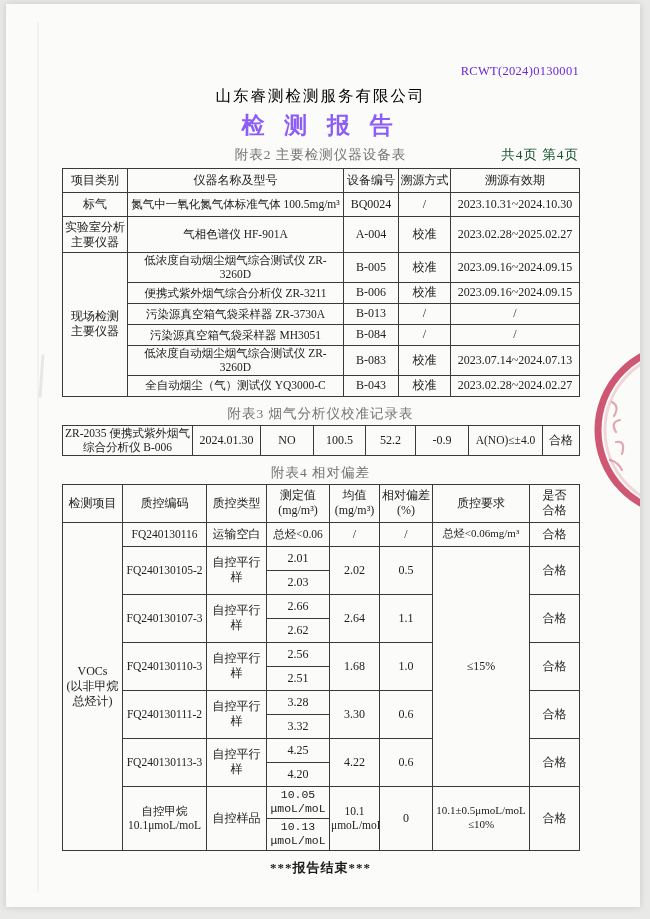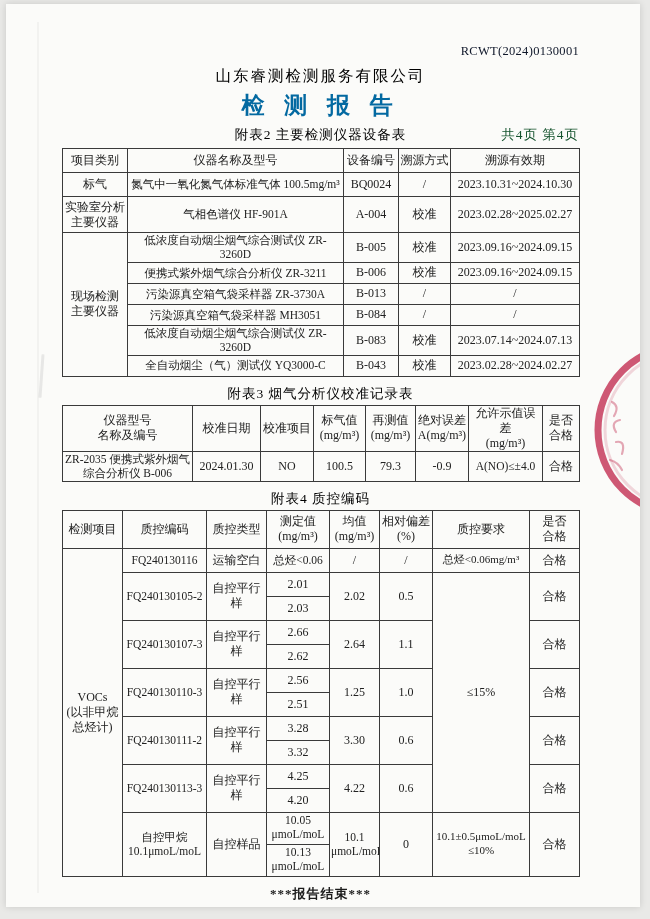--- a/index.html
+++ b/index.html
@@ -20,31 +20,31 @@
     position:absolute;left:31px;top:18px;bottom:14px;width:2px;
     background:rgba(70,70,70,0.05);
   }
   .pencil-mark{
     position:absolute;left:34px;top:350px;width:3px;height:44px;
     background:rgba(60,60,60,0.10);border-radius:2px;transform:rotate(4deg);
     filter:blur(0.5px);
   }
   .content{position:absolute;left:56px;top:0;width:517px;}
   .report-no{
-    margin-top:40px;text-align:right;font-size:12.5px;letter-spacing:0.3px;color:#0f172a;
+    margin-top:60px;text-align:right;font-size:12.5px;letter-spacing:0.3px;color:#6d28d9;
   }
   .company{
     margin-top:7px;text-align:center;font-size:15.5px;letter-spacing:2px;color:#000000;
   }
   .title{
     margin:3px 0 0 0;text-align:center;font-size:23px;font-weight:bold;
-    letter-spacing:7px;color:#0369a1;
+    letter-spacing:7px;color:#8b5cf6;
   }
   .caption-row{position:relative;margin-top:5px;height:20px;}
-  .caption{font-size:13.5px;color:#000000;letter-spacing:1px;}
+  .caption{font-size:13.5px;color:#737373;letter-spacing:1px;}
   .caption-row .caption{
     position:absolute;left:0;right:0;text-align:center;
   }
   .caption-row .pagination{
     position:absolute;right:0;top:0;font-size:13.5px;letter-spacing:1px;color:#14532d;
   }
   .caption.center{display:block;text-align:center;margin-top:8px;height:18px;}
   table{
     width:517px;border-collapse:collapse;table-layout:fixed;margin-top:2px;
   }
@@ -58,21 +58,21 @@
   .fs115{font-size:11.5px;}
   .fs11{font-size:11px;}
   tr.h24{height:24px;} tr.h36{height:36px;} tr.h21{height:21px;}
   tr.h38{height:38px;} tr.h30{height:30px;} tr.h48{height:48px;} tr.h64{height:64px;}
   .val-cell{padding:0;}
   .val-cell .subval{
     height:23px;display:flex;align-items:center;justify-content:center;
   }
   .val-cell .subval.first{border-bottom:1px solid #3a3a3a;}
   .val-cell.tall .subval{height:31px;flex-direction:column;justify-content:center;
-    white-space:pre-line;font-size:11.5px;line-height:1.2;}
+    white-space:pre-line;font-size:11.5px;line-height:1.2;font-family:Liberation Mono, monospace;}
   .footer{
     margin-top:8px;text-align:center;font-size:13px;letter-spacing:1px;
     font-weight:bold;color:#1b1b1b;
   }
   .seal{position:absolute;left:560px;top:356px;width:120px;height:160px;overflow:visible;pointer-events:none;}
 </style>
 </head>
 <body>
 
 <div class="paper">
@@ -168,51 +168,35 @@
           <col style="width:130px">
           <col style="width:68px">
           <col style="width:53px">
           <col style="width:52px">
           <col style="width:50px">
           <col style="width:53px">
           <col style="width:74px">
           <col style="width:37px">
         </colgroup>
       <tbody>
-          <tr class="h36">
-        <th class="pre">仪器型号
-名称及编号</th>
-        <th class="pre">校准日期</th>
-        <th class="pre">校准项目</th>
-        <th class="pre">标气值
-(mg/m³)</th>
-        <th class="pre">再测值
-(mg/m³)</th>
-        <th class="pre">绝对误差
-A(mg/m³)</th>
-        <th class="pre">允许示值误差
-(mg/m³)</th>
-        <th class="pre">是否
-合格</th>
-      </tr>
       <tr class="h30">
         <td class="pre fs115">ZR-2035 便携式紫外烟气
 综合分析仪 B-006</td>
         <td>2024.01.30</td>
         <td>NO</td>
         <td>100.5</td>
-        <td>79.3</td>
+        <td>52.2</td>
         <td>-0.9</td>
         <td class="fs115">A(NO)≤±4.0</td>
         <td>合格</td>
       </tr>
     </tbody>
       </table>
 
-    <span class="caption center">附表4  质控编码</span>
+    <span class="caption center">附表4  相对偏差</span>
 
     <table>
       <colgroup>
           <col style="width:60px">
           <col style="width:84px">
           <col style="width:60px">
           <col style="width:63px">
           <col style="width:50px">
           <col style="width:53px">
           <col style="width:97px">
@@ -268,21 +252,21 @@
         <td>1.1</td>
         <td>合格</td>
       </tr>
       <tr class="h48">
         <td class="fs115">FQ240130110-3</td>
         <td>自控平行样</td>
         <td class="val-cell">
           <div class="subval first">2.56</div>
           <div class="subval">2.51</div>
         </td>
-        <td>1.25</td>
+        <td>1.68</td>
         <td>1.0</td>
         <td>合格</td>
       </tr>
       <tr class="h48">
         <td class="fs115">FQ240130111-2</td>
         <td>自控平行样</td>
         <td class="val-cell">
           <div class="subval first">3.28</div>
           <div class="subval">3.32</div>
         </td>

